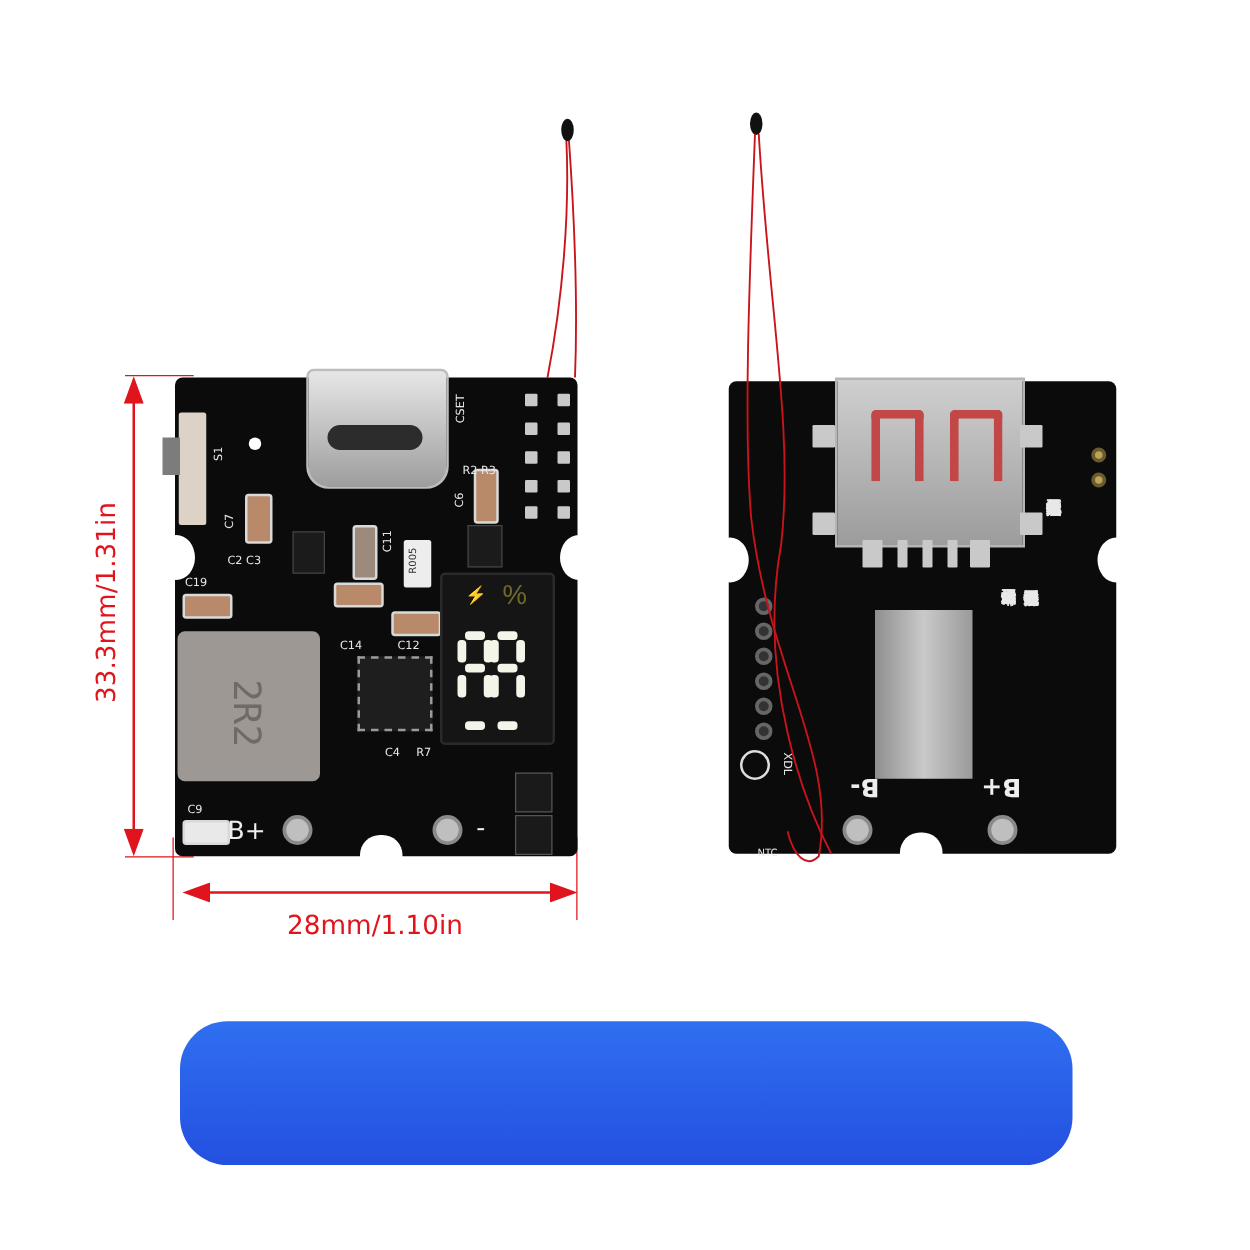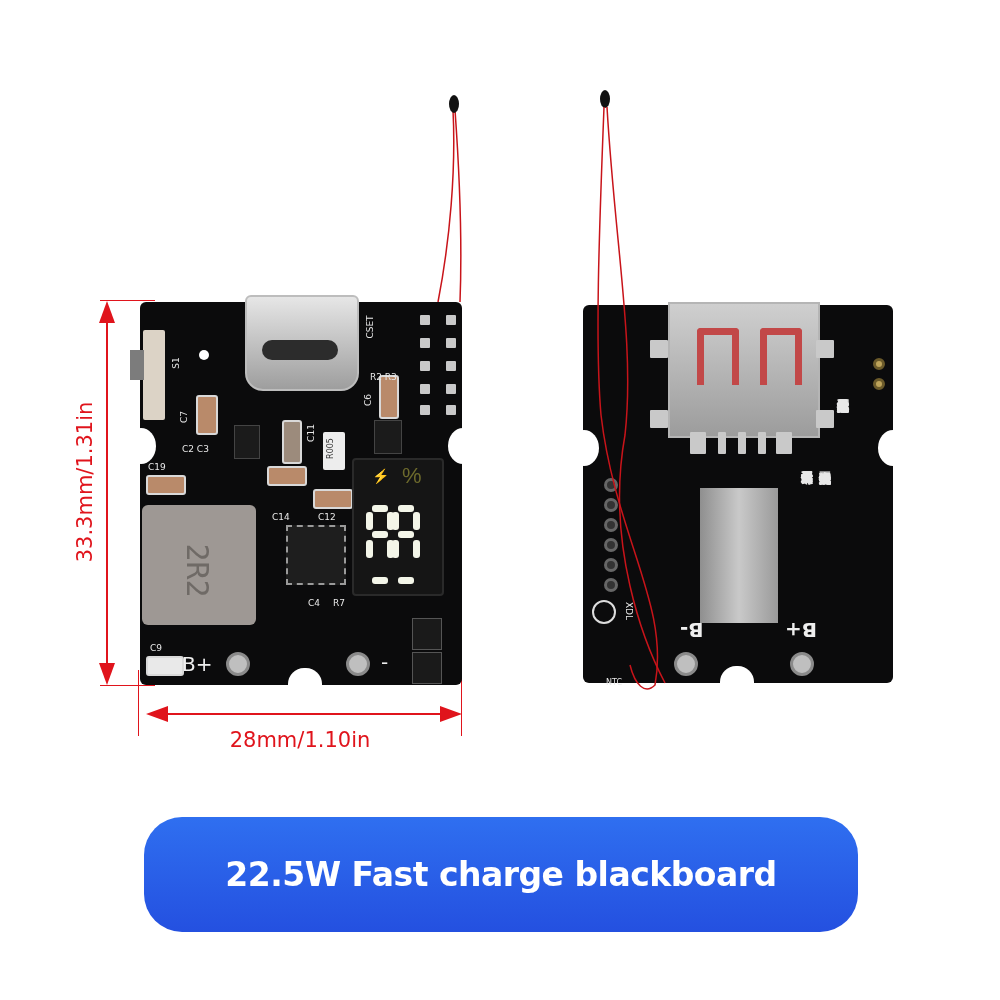--- a/index.html
+++ b/index.html
@@ -186,14 +186,13 @@
   <div class="abs" style="left:800px;top:462px;width:14px;font-size:12px;line-height:14px;color:#e8e8e8;font-weight:bold;writing-mode:vertical-rl;font-family:'DejaVu Sans',sans-serif;">使用时发热属于正常</div>
 
   <svg class="abs" style="left:575px;top:85px" width="100" height="615">
     <ellipse cx="30" cy="14" rx="5" ry="9" fill="#111"></ellipse>
     <path d="M29,22 C24,150 20,260 26,330 C40,450 95,520 80,600 C70,610 60,600 55,580" stroke="#c8141a" stroke-width="1.5" fill="none"></path>
     <path d="M32,22 C40,160 60,260 50,350 C30,460 70,560 90,598" stroke="#c8141a" stroke-width="1.5" fill="none"></path>
   </svg>
 </div>
 
 <div class="banner">
-  <div>22.5W Fast charge blackboard</div>
 </div>
 
 </body></html>

